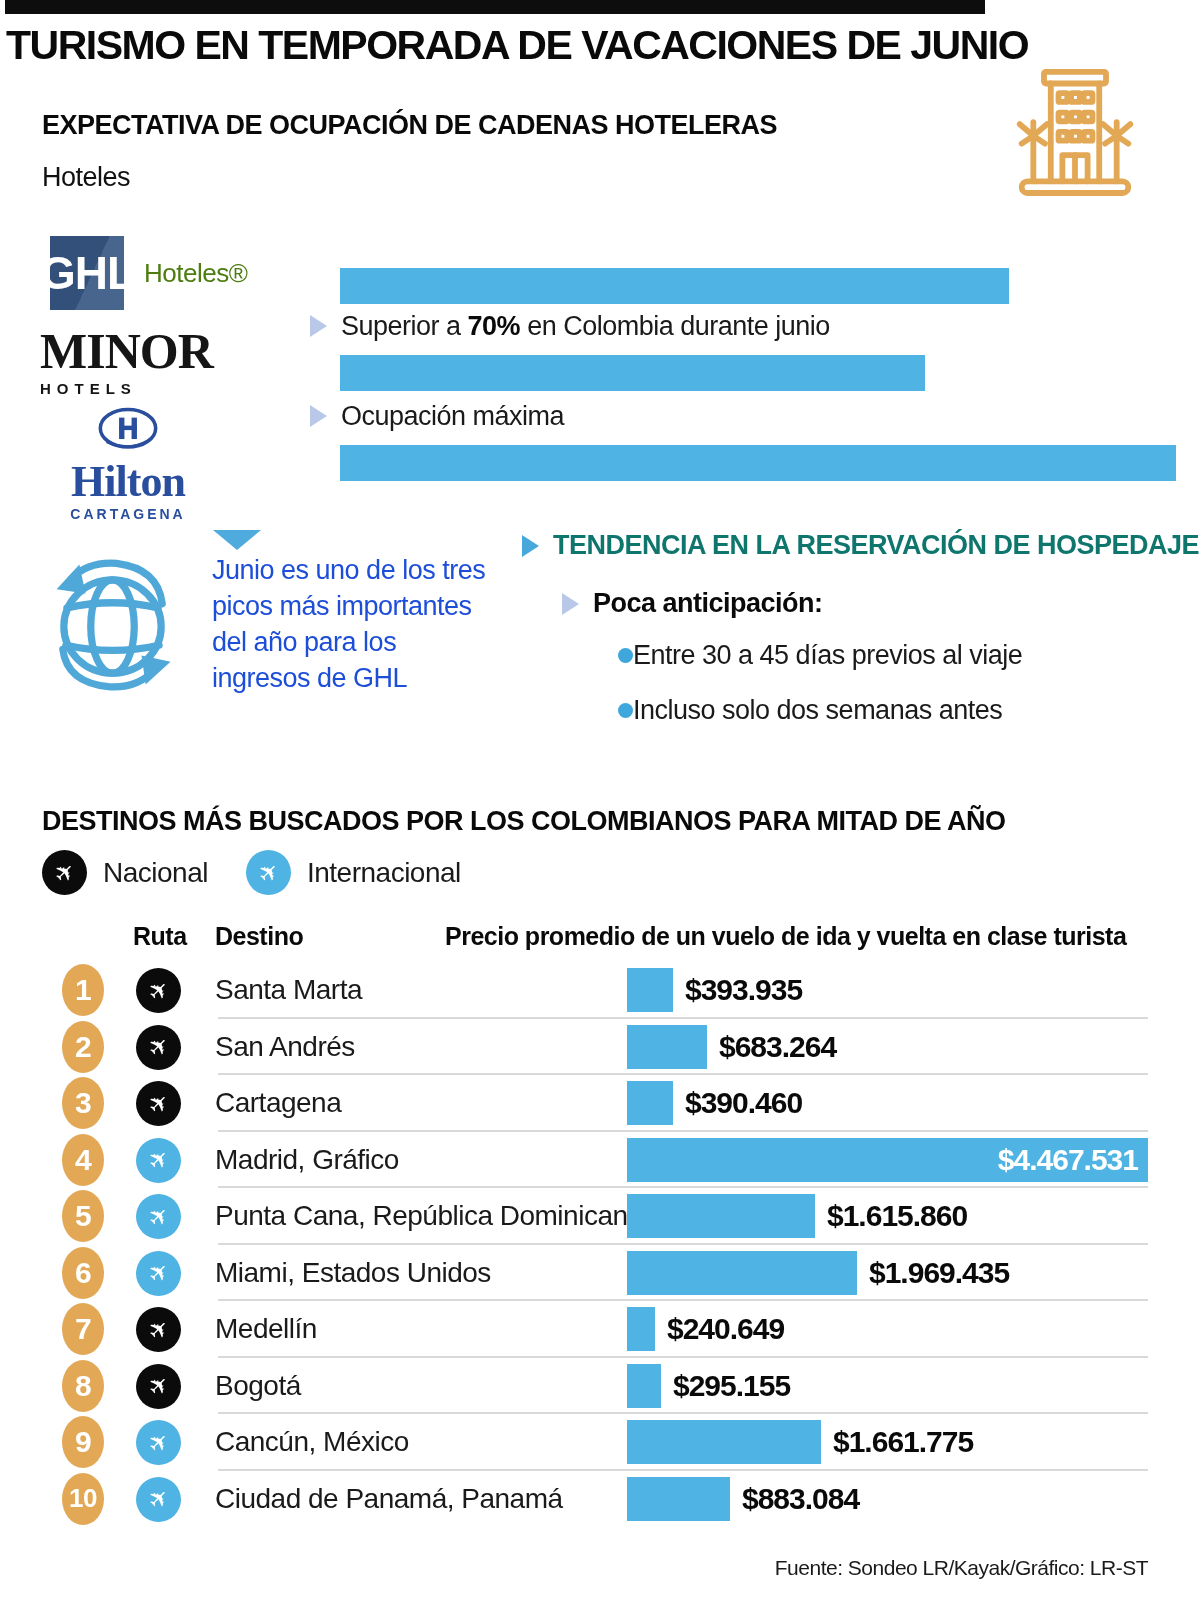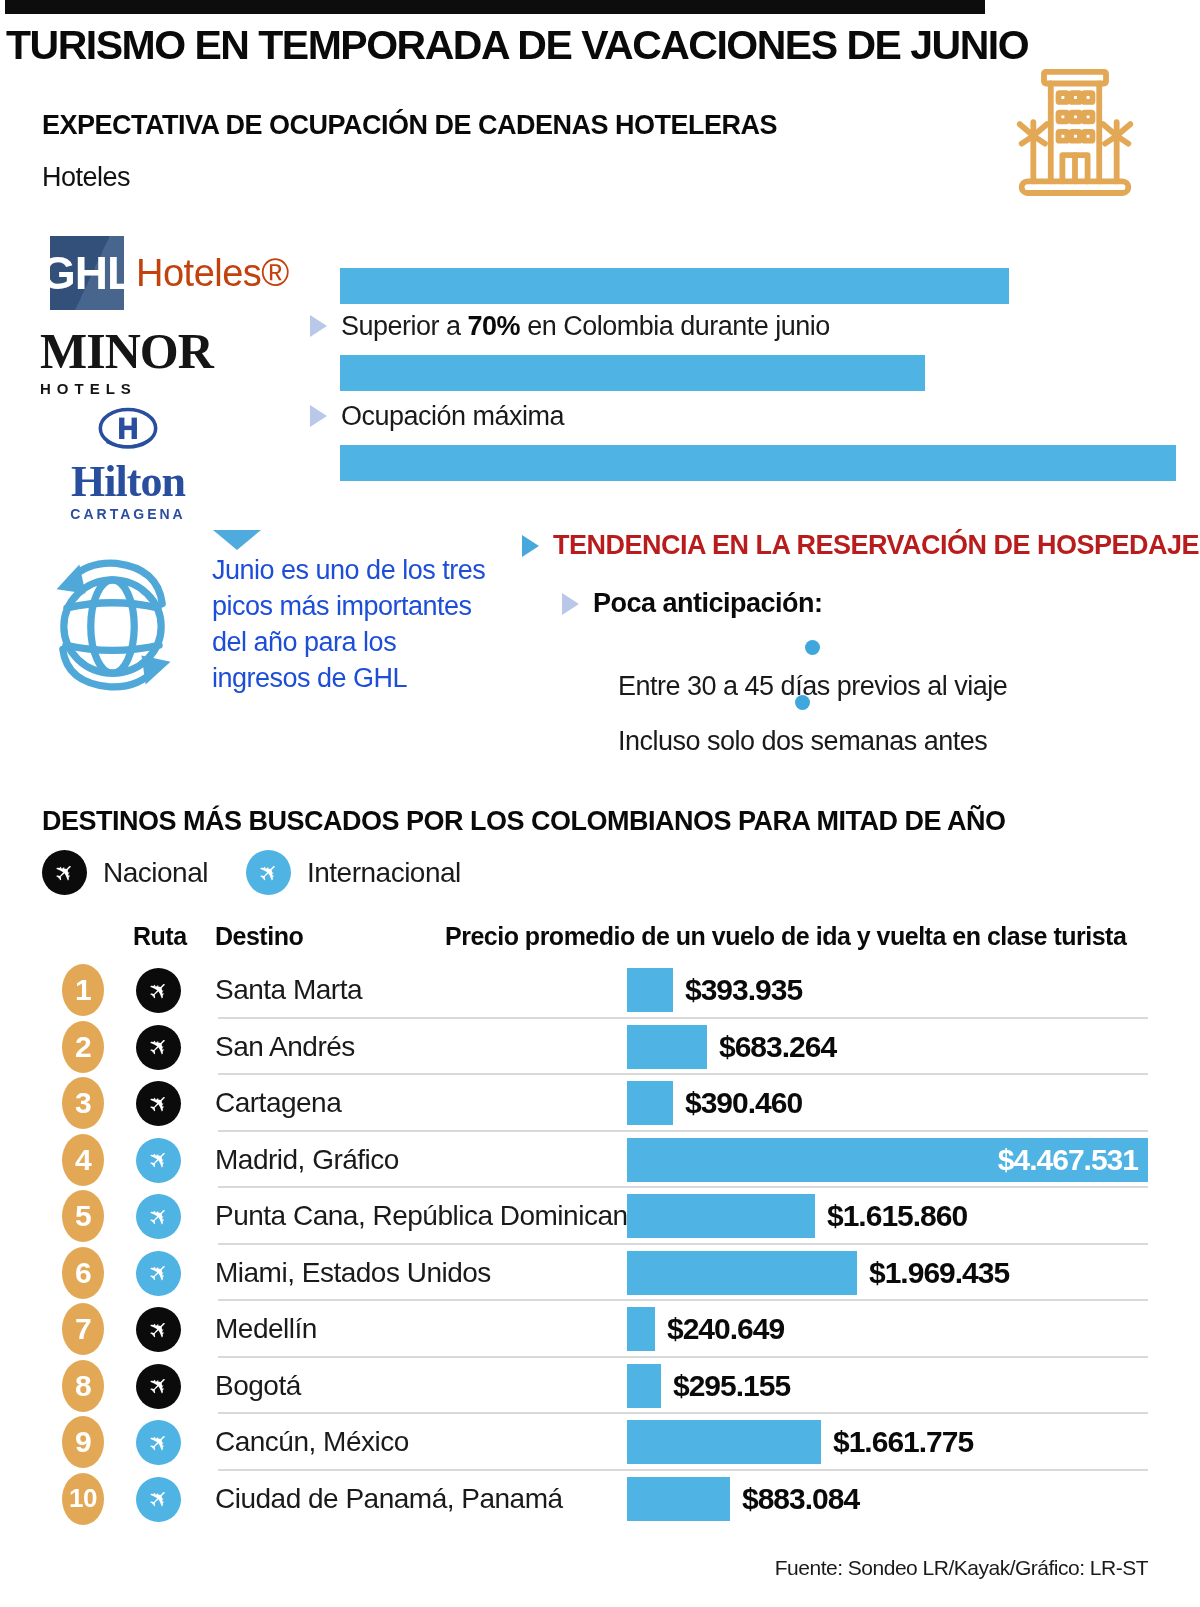--- a/index.html
+++ b/index.html
@@ -12,21 +12,21 @@
   .main-title{left:6px;top:22px;font-size:41px;font-weight:700;letter-spacing:-1.5px;color:#0a0a0a;}
   .section-heading{font-size:27px;font-weight:700;letter-spacing:-0.5px;color:#0a0a0a;}
   .h-expectativa{left:42px;top:110px;}
   .sub-hoteles{left:42px;top:162px;font-size:27px;}
 
   
   .ghl-logo{left:50px;top:236px;display:flex;align-items:center;gap:12px;}
   .ghl-square{width:74px;height:74px;background:linear-gradient(115deg,#33507a 55%,#47658d 55%);
               display:flex;align-items:center;justify-content:center;}
   .ghl-abbr{color:#fff;font-weight:700;font-size:46px;letter-spacing:-1px;}
-  .ghl-word{font-size:38px;font-weight:400;color:#c2410c;letter-spacing:-0.5px;}
+  .ghl-word{font-size:26px;font-weight:400;color:#4d7c0f;letter-spacing:-0.5px;margin-left:8px;}
   .minor-logo{left:40px;top:326px;width:180px;text-align:left;}
   .minor-word{font-family:"Liberation Serif",serif;font-size:50px;font-weight:700;color:#151515;letter-spacing:-1px;line-height:1;}
   .minor-sub{font-size:15px;font-weight:700;letter-spacing:6px;color:#151515;margin-top:4px;}
   .hilton-logo{left:48px;top:406px;width:160px;text-align:center;color:#2a4e9e;}
   .hilton-word{font-family:"Liberation Serif",serif;font-size:44px;font-weight:700;line-height:1.0;letter-spacing:-1px;}
   .hilton-sub{font-size:14px;font-weight:700;letter-spacing:3px;margin-top:2px;}
 
   
   .occ-item{position:absolute;left:310px;display:flex;align-items:flex-start;gap:14px;width:850px;}
   .occ-text{font-size:27px;color:#1a1a1a;line-height:1.1;}
@@ -34,24 +34,24 @@
   .tri-right{width:0;height:0;border-top:11px solid transparent;border-bottom:11px solid transparent;
              border-left:17px solid #b9c7e8;margin-top:3px;flex:0 0 auto;}
   .tri-right.strong{border-left-color:#47a8dc;}
   .occ-bar{position:absolute;left:340px;height:36px;background:#4fb3e3;}
 
   
   .tri-down{left:213px;top:530px;width:0;height:0;border-left:24px solid transparent;border-right:24px solid transparent;border-top:20px solid #4fabde;}
   .ghl-note{left:212px;top:552px;width:280px;font-size:27px;line-height:36px;color:#1d4ed8;}
   .globe{left:40px;top:552px;}
   .trend-head{left:522px;top:530px;display:flex;align-items:center;gap:14px;}
-  .trend-head .txt{font-size:27px;font-weight:700;color:#b91c1c;}
+  .trend-head .txt{font-size:27px;font-weight:700;color:#0f766e;}
   .trend-sub{left:562px;top:588px;display:flex;align-items:center;gap:14px;}
   .trend-sub .txt{font-size:27px;font-weight:700;color:#0a0a0a;}
-  .trend-bullet{display:flex;align-items:center;gap:16px;position:absolute;left:618px;flex-direction:column;}
+  .trend-bullet{display:flex;align-items:center;position:absolute;left:618px;}
   .dot{width:15px;height:15px;border-radius:50%;background:#3fa7dc;flex:0 0 auto;}
   .trend-bullet .txt{font-size:27px;color:#1a1a1a;}
 
   
   .h-destinos{left:42px;top:806px;}
   .legend{left:42px;top:850px;display:flex;align-items:center;gap:16px;}
   .legend .label{font-size:28px;color:#1a1a1a;margin-right:22px;}
   .plane-circle{width:45px;height:45px;border-radius:50%;display:flex;align-items:center;justify-content:center;flex:0 0 auto;}
   .plane-circle .glyph{font-family:"DejaVu Sans",sans-serif;color:#fff;font-size:24px;transform:rotate(-45deg);line-height:1;}
   .pc-national{background:#0b0b0b;}

